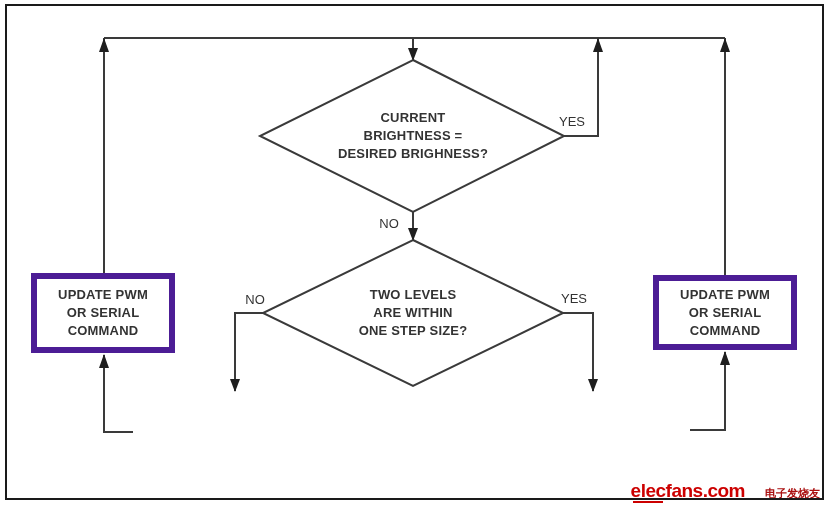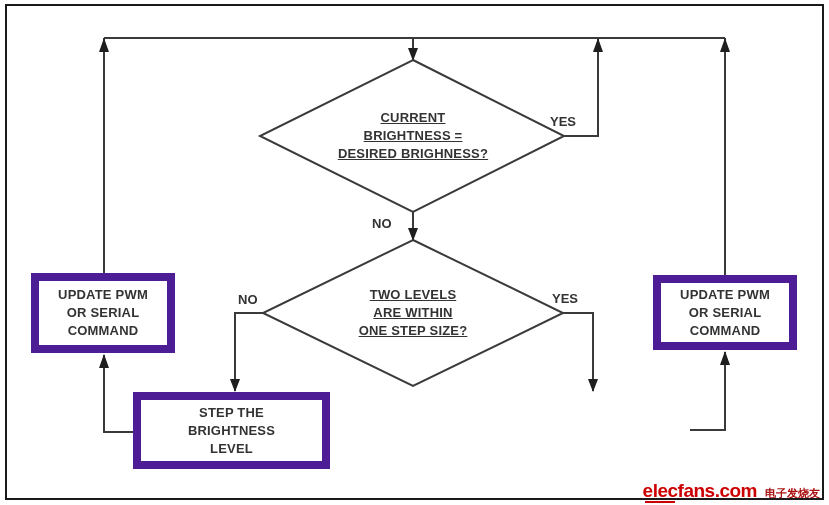--- a/index.html
+++ b/index.html
@@ -28,51 +28,51 @@
     display: flex;
     align-items: center;
     justify-content: center;
     text-align: center;
     white-space: pre-line;
     font-size: 13px;
     line-height: 18px;
     font-weight: bold;
     color: #333333;
     letter-spacing: 0.2px;
-    text-decoration: underline;
   }
   .process-box {
     position: absolute;
-    border: 8px solid #4c1d95;
+    border: 6px solid #4c1d95;
     background: #ffffff;
     display: flex;
     align-items: center;
     justify-content: center;
     text-align: center;
     white-space: pre-line;
     font-size: 13px;
     line-height: 18px;
     font-weight: bold;
     color: #333333;
     letter-spacing: 0.2px;
   }
   .edge-label {
     position: absolute;
     font-size: 13px;
-    font-weight: bold;
+    font-weight: normal;
     color: #333333;
+    text-align: center;
     line-height: 18px;
   }
   .watermark {
     position: absolute;
     right: 9px;
     bottom: 3px;
     display: flex;
     align-items: baseline;
-    gap: 8px;
+    gap: 20px;
   }
   .wm-site {
     font-size: 19px;
     font-weight: bold;
     color: #cc0000;
     letter-spacing: -0.5px;
   }
   .wm-underline {
     position: absolute;
     left: 2px; bottom: -1px;
@@ -132,23 +132,20 @@
   <div class="node-text" style="left:293px; top:286px; width:240px; height:54px;">TWO LEVELS
 ARE WITHIN
 ONE STEP SIZE?</div>
 
   <div class="process-box" style="left:31px; top:273px; width:144px; height:80px;">UPDATE PWM
 OR SERIAL
 COMMAND</div>
   <div class="process-box" style="left:653px; top:275px; width:144px; height:75px;">UPDATE PWM
 OR SERIAL
 COMMAND</div>
-  <div class="process-box" style="left:133px; top:392px; width:197px; height:77px;">STEP THE
-BRIGHTNESS
-LEVEL</div>
 
   <div class="edge-label" style="left:550px; top:113px; width:44px;">YES</div>
   <div class="edge-label" style="left:372px; top:215px; width:34px;">NO</div>
   <div class="edge-label" style="left:238px; top:291px; width:34px;">NO</div>
   <div class="edge-label" style="left:552px; top:290px; width:44px;">YES</div>
 
   <div class="watermark">
     <span class="wm-site" style="position:relative;">
       <span>elecfans.com</span>
       <span class="wm-underline"></span>

